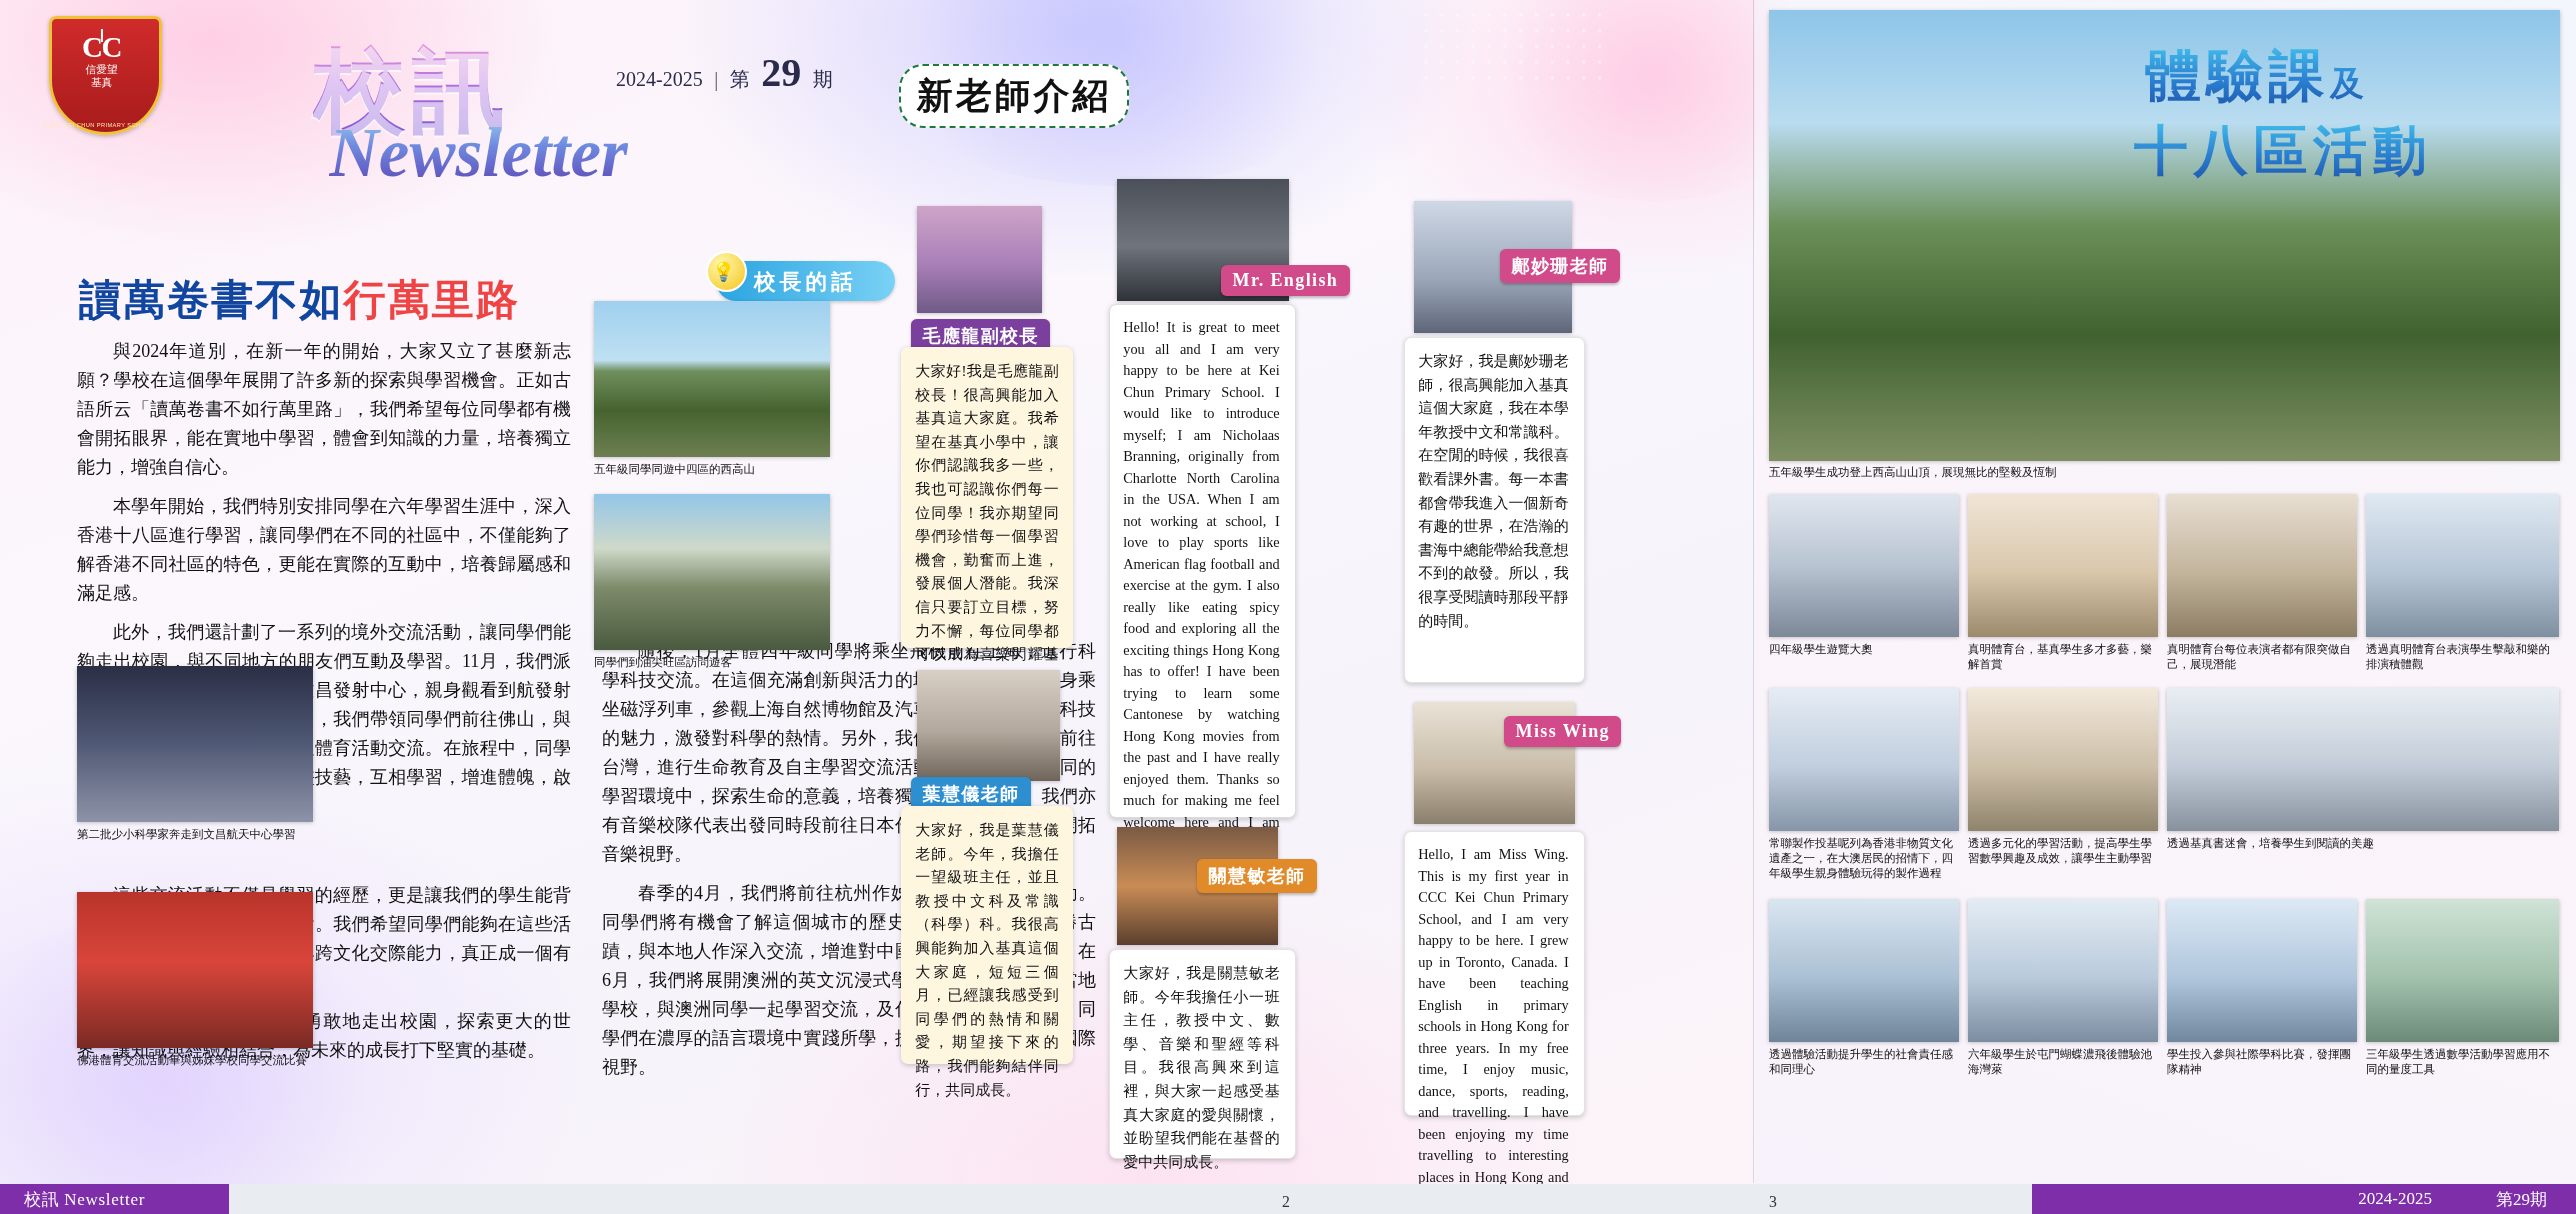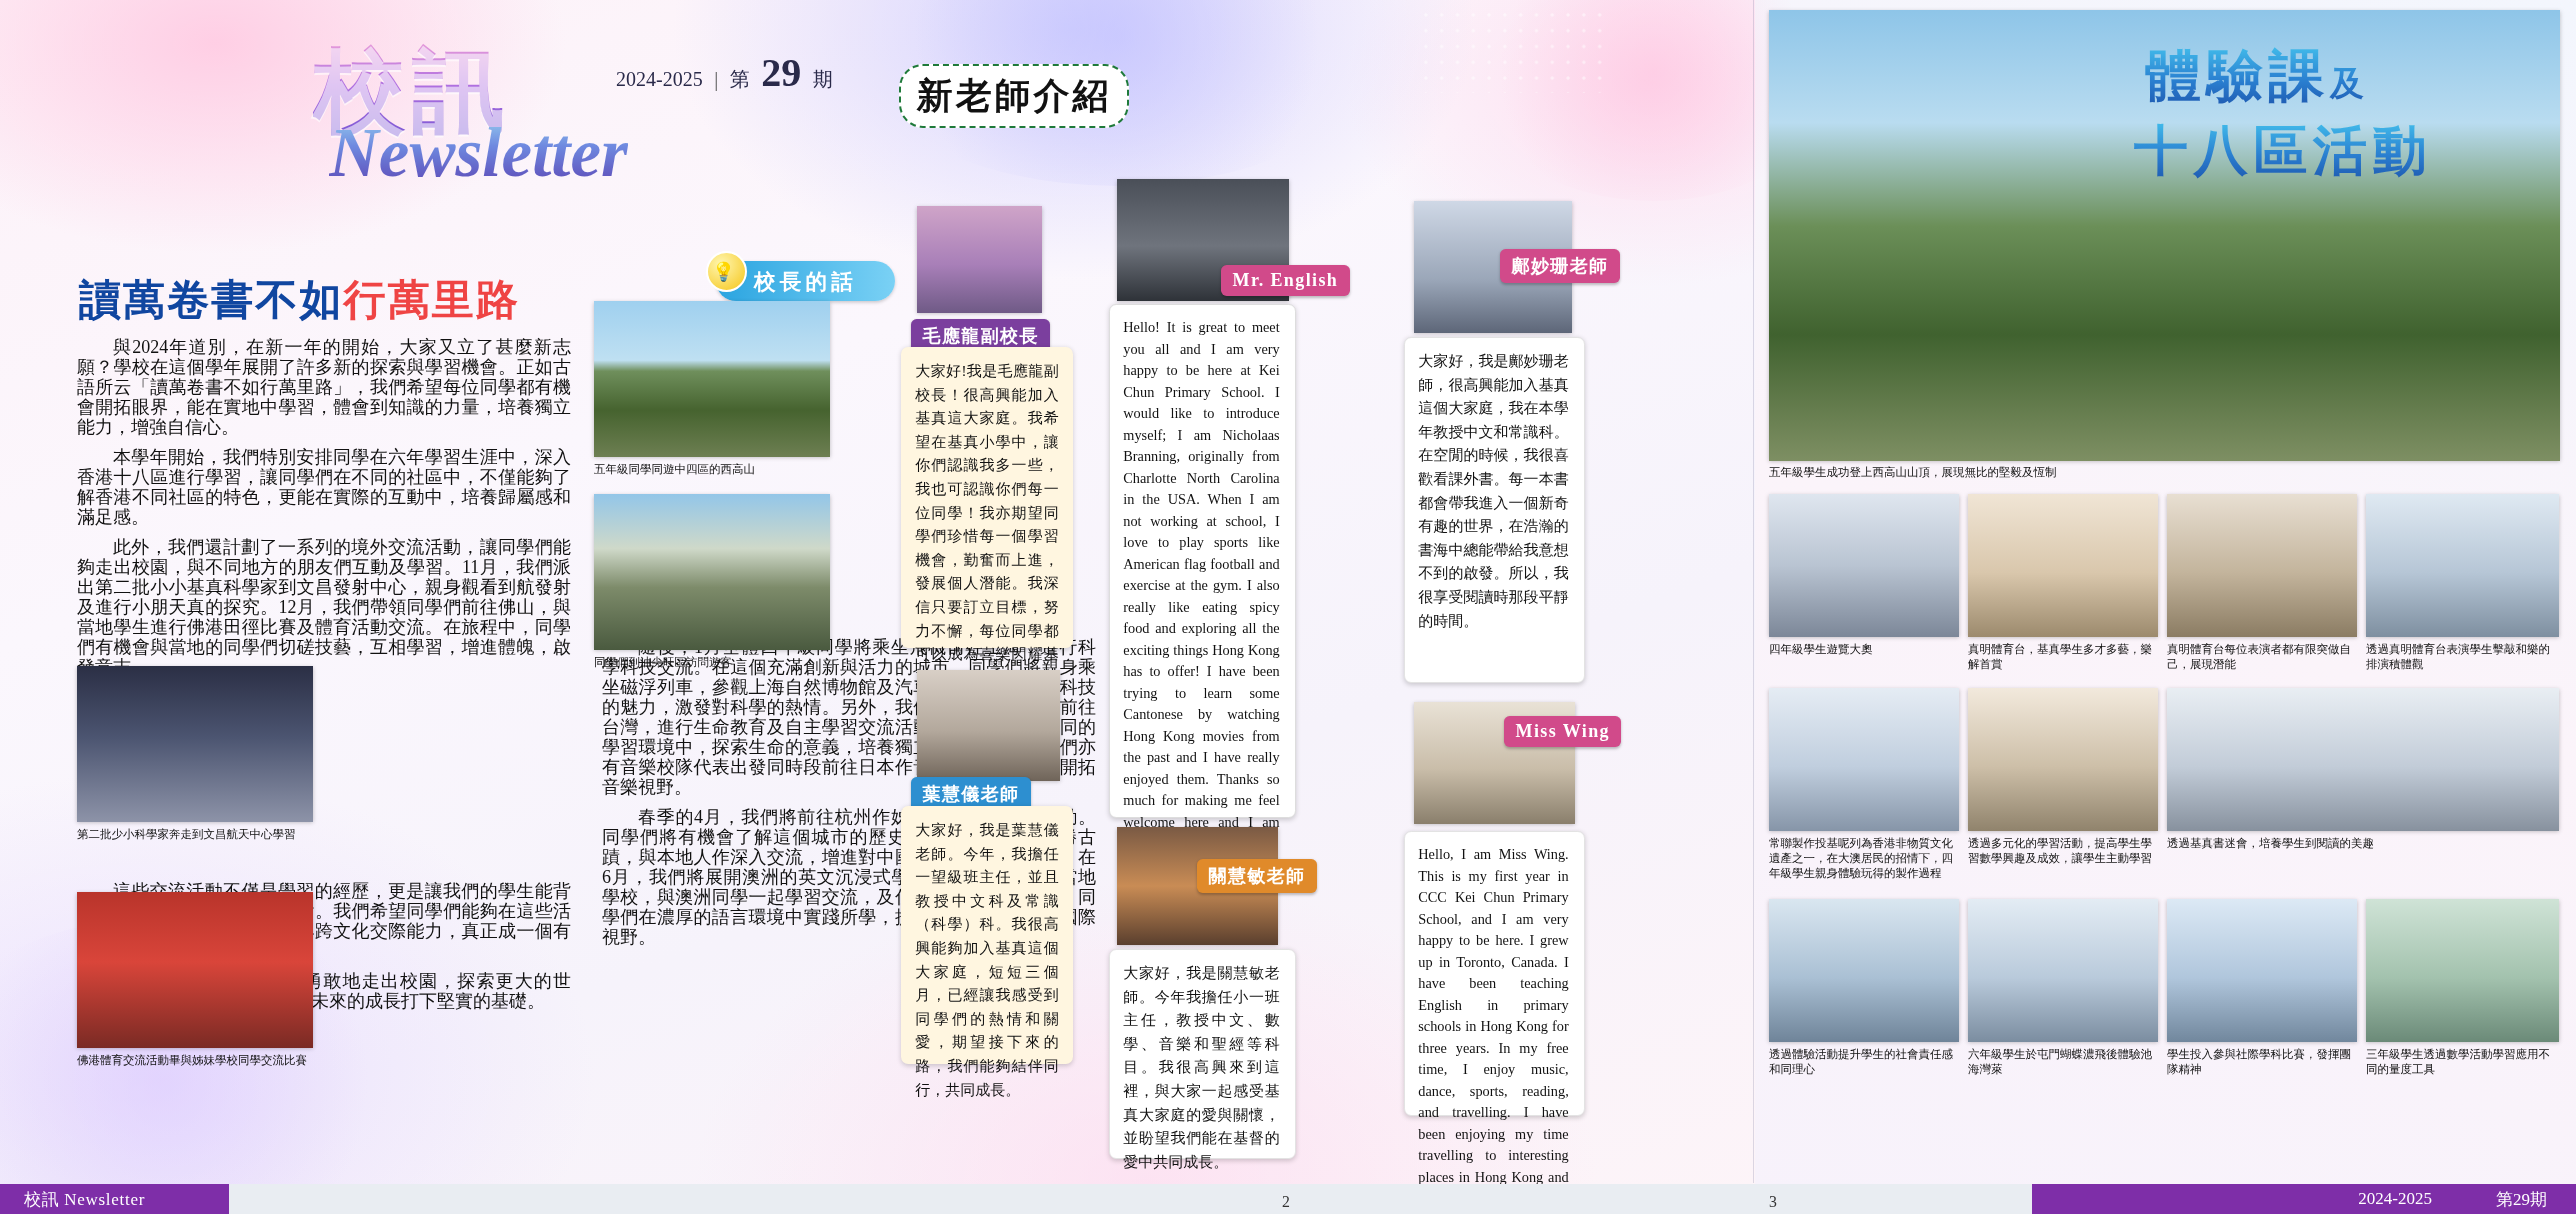--- a/index.html
+++ b/index.html
@@ -68,21 +68,21 @@
      display:flex;align-items:center;justify-content:center;box-shadow:0 1.4px 3.6px rgba(0,0,0,.2);}
   .principal-tag .bulb{position:absolute;left:-10px;top:-10px;width:37px;height:37px;border-radius:50%;
      background:radial-gradient(circle at 35% 30%,#fff6b0,#f5c518);border:2.1px solid #fff;
      display:flex;align-items:center;justify-content:center;font-size:18.6px;}
 
   .main-head{position:absolute;left:79px;top:272px;font-family:"Liberation Serif",serif;font-size:42px;font-weight:bold;
      color:#1046a0;letter-spacing:2.1px;}
   .main-head .em{color:#ef4444;}
 
   
-  .col-text{position:absolute;font-family:"Liberation Serif",serif;font-size:18px;line-height:20px;color:#111;text-align:justify;}
+  .col-text{position:absolute;font-family:"Liberation Serif",serif;font-size:18px;line-height:29px;color:#111;text-align:justify;}
   .col-text p{margin:0 0 10px 0;text-indent:2em;}
 
   
   .ph{position:absolute;overflow:hidden;box-shadow:0 1.4px 4.3px rgba(0,0,0,.25);background:#cfd6dd;}
   .cap{position:absolute;font-family:"Liberation Serif",serif;font-size:11.5px;color:#111;line-height:15px;}
 
   
   .p-hill{background:linear-gradient(180deg,#9fd0ef 0%,#bfe0f2 38%,#6f8f5c 45%,#46632f 70%,#6d7f52 100%);}
   .p-gard{background:linear-gradient(180deg,#93c6e8 0%,#cfd9c9 35%,#7d8b6a 60%,#4a5a3f 100%);}
   .p-sci{background:linear-gradient(180deg,#2b2f45 0%,#4b5470 45%,#8d93a8 100%);}
@@ -135,20 +135,30 @@
 <div class="page">
 
   <div class="left-bg"></div>
   <div class="right-bg"></div>
   <div class="swirl s1"></div>
   <div class="swirl s2"></div>
   <div class="swirl s3"></div>
   <div class="dots"></div>
   <div class="vdivider"></div>
 
+  <div class="logo">
+    <div class="shield"></div>
+    <div class="inner">
+      <div class="cross"></div>
+      <div class="cc">CC</div>
+      <div class="ribbon">信愛望</div>
+      <div class="ribbon">基真</div>
+    </div>
+    <div class="bottomtxt">C.C.C. KEI CHUN PRIMARY SCHOOL</div>
+  </div>
 
 
   <div class="masthead">
     <div class="cn">校訊</div>
     <div class="en">Newsletter</div>
   </div>
 
   <div class="issue">
     <span class="yr">2024-2025</span>
     <span class="bar">|</span>

